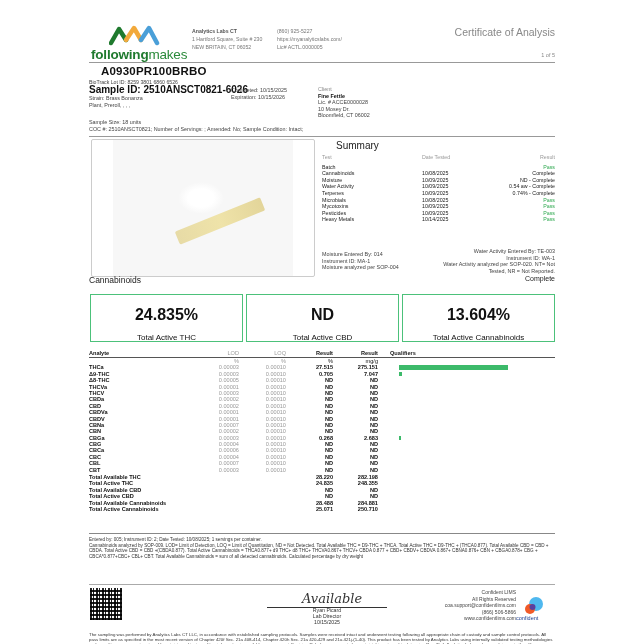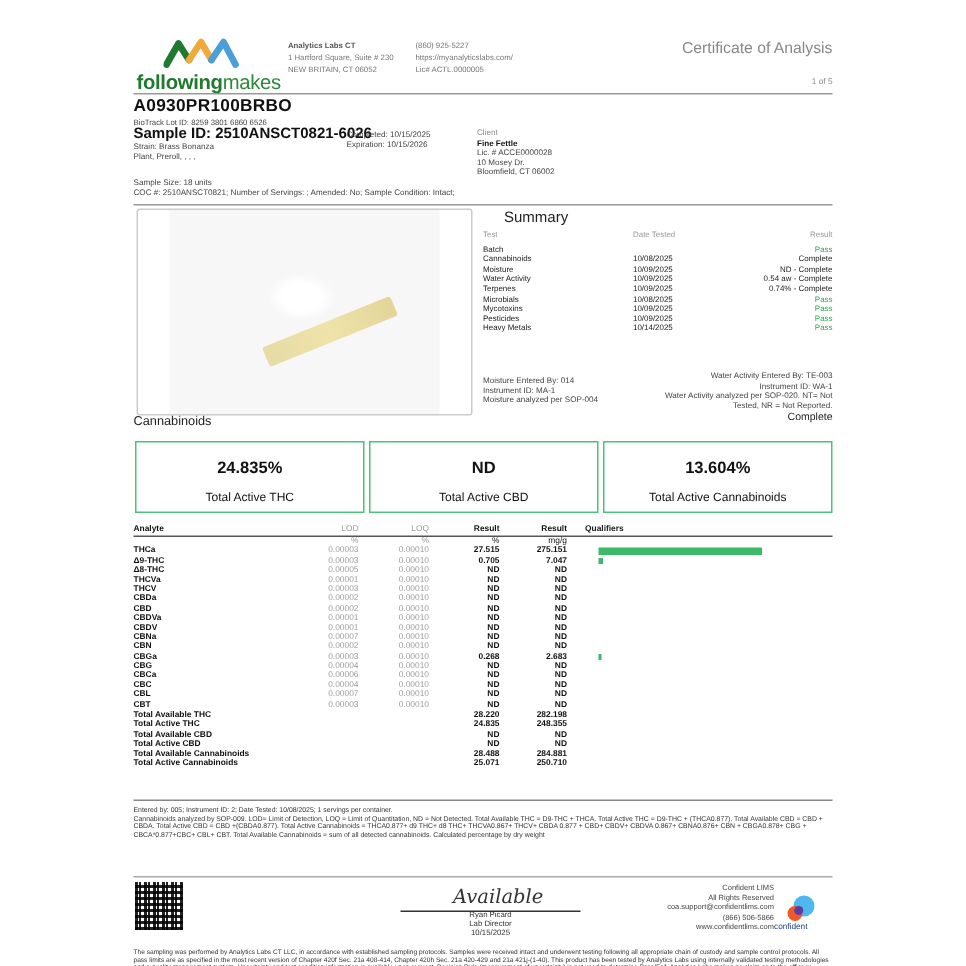--- a/index.html
+++ b/index.html
@@ -9,21 +9,21 @@
   .gray{color:#8a8a8a;}
   .green{color:#2ea84f;}
   
   .logo{left:0;top:6px;width:92px;height:42px;}
   .logo-word{position:absolute;left:2px;top:23px;font-size:13.5px;font-weight:bold;color:#1f7a2e;letter-spacing:-0.2px;white-space:nowrap;}
   .logo-word .labs{font-weight:normal;color:#2a8a3a;}
   .hdr-small{font-size:5.2px;line-height:8px;color:#777;white-space:nowrap;}
   .coa-title{right:0;top:8px;font-size:10.5px;color:#888;white-space:nowrap;text-align:center;}
   .pageno{right:0;top:34px;font-size:5.5px;color:#888;}
   .rule{left:0;width:466px;height:1px;background:#999;}
-  .batch-id{left:0;top:47px;font-size:11.5px;font-weight:bold;color:#111;letter-spacing:0.2px;}
+  .batch-id{left:12px;top:47px;font-size:11.5px;font-weight:bold;color:#111;letter-spacing:0.2px;}
   .biotrack{left:0;top:61px;font-size:5.2px;color:#444;}
   .sample-id{left:0;top:66px;font-size:10px;font-weight:bold;color:#111;white-space:nowrap;}
   .sm{font-size:5.4px;line-height:6.5px;color:#444;white-space:nowrap;}
   
   .photo{left:2px;top:121px;width:222px;height:136px;border:1px solid #ccc;border-radius:2px;background:#fff;}
   .photo-inner{position:absolute;left:21px;top:0;width:180px;height:136px;background:#f7f7f7;}
   .preroll{position:absolute;left:61px;top:74px;width:92px;height:14px;background:linear-gradient(90deg,#e7dba6,#efe3a9,#e3d59a);transform:rotate(-22deg);border-radius:2px;}
   .smoke{position:absolute;left:65px;top:42px;width:46px;height:32px;border-radius:50%;background:radial-gradient(#fff 40%,#f7f7f7 70%);}
   
   .summary-title{left:247px;top:122px;font-size:10px;color:#222;}
@@ -31,21 +31,21 @@
   .sum-row{display:flex;white-space:nowrap;}
   .sum-row .c1{width:100px;}
   .sum-row .c2{width:60px;}
   .sum-row .c3{flex:1;text-align:right;}
   .sum-head{color:#999;margin-bottom:3px;}
   
   .cann-title{left:0;top:257px;font-size:8.5px;color:#222;}
   .cann-complete{right:0;top:257px;font-size:7px;color:#222;}
   .boxes{left:1px;top:276px;width:465px;height:48px;display:flex;gap:3px;}
   .box{flex:1;border:1.4px solid #4cc17a;text-align:center;}
-  .box .val{font-size:11px;font-weight:bold;margin-top:11px;color:#111;}
+  .box .val{font-size:16px;font-weight:bold;margin-top:11px;color:#111;}
   .box .lbl{font-size:8px;margin-top:9px;color:#111;}
   
   .atable{left:0;top:331px;width:466px;font-size:5.6px;}
   .arow{display:flex;height:6.4px;line-height:6.4px;white-space:nowrap;}
   .arow .n{width:110px;font-weight:bold;color:#111;}
   .arow .lod{width:40px;text-align:right;color:#9a9a9a;}
   .arow .loq{width:47px;text-align:right;color:#9a9a9a;}
   .arow .r1{width:47px;text-align:right;font-weight:bold;color:#111;}
   .arow .r2{width:45px;text-align:right;font-weight:bold;color:#111;}
   .arow .q{flex:1;position:relative;}

